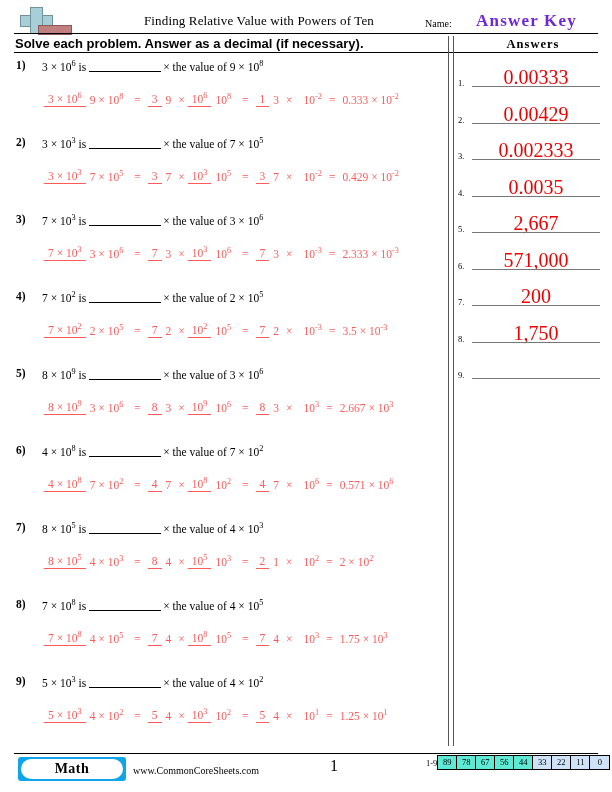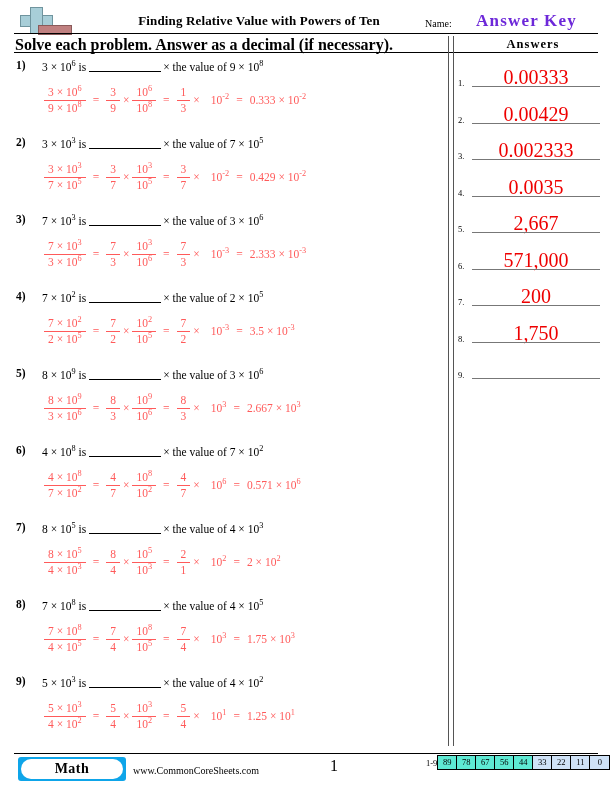--- a/index.html
+++ b/index.html
@@ -67,21 +67,20 @@
     box-sizing: border-box;
   }
   .title {
     position: absolute;
     left: 100px;
     top: 7px;
     width: 290px;
     text-align: center;
     font-size: 13px;
     letter-spacing: 0.15px;
-    font-weight: bold;
   }
   .name-label {
     position: absolute;
     left: 411px;
     top: 12px;
     font-size: 10px;
   }
   .answer-key {
     position: absolute;
     left: 462px;
@@ -98,23 +97,23 @@
     width: 584px;
     height: 0;
     border-top: 1.6px solid #000;
   }
 
   
   .instructions {
     position: absolute;
     left: 15px;
     top: 36px;
-    font-size: 16px;
+    font-size: 13px;
     font-weight: bold;
-    font-family: Liberation Serif, serif;
+    font-family: Liberation Sans, sans-serif;
   }
   .answers-heading {
     position: absolute;
     left: 468px;
     top: 37px;
     width: 130px;
     text-align: center;
     font-size: 12.5px;
     font-weight: bold;
   }
@@ -182,21 +181,21 @@
     top: 20px;
     color: #ff5a5a;
     font-size: 11.5px;
     white-space: nowrap;
     display: flex;
     align-items: center;
     height: 44px;
   }
   .frac {
     display: inline-flex;
-    flex-direction: column;
+    flex-direction: row;
     align-items: center;
     justify-content: center;
     vertical-align: middle;
     line-height: 1.12;
   }
   .frac .num {
     padding: 0 4px 1px 4px;
     border-bottom: 1.4px solid #ff5a5a;
   }
   .frac .den {

